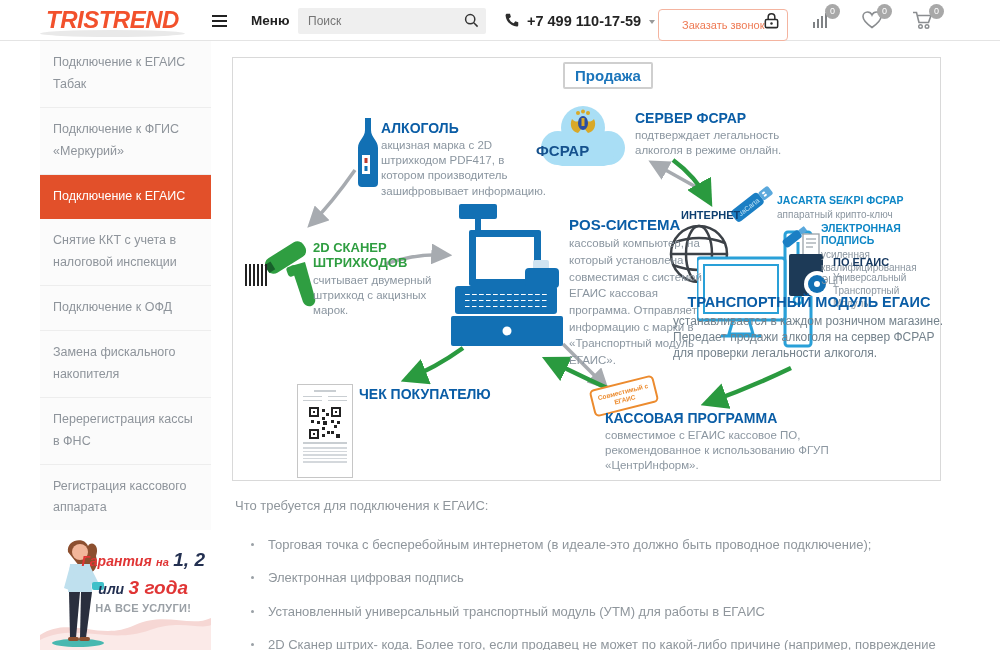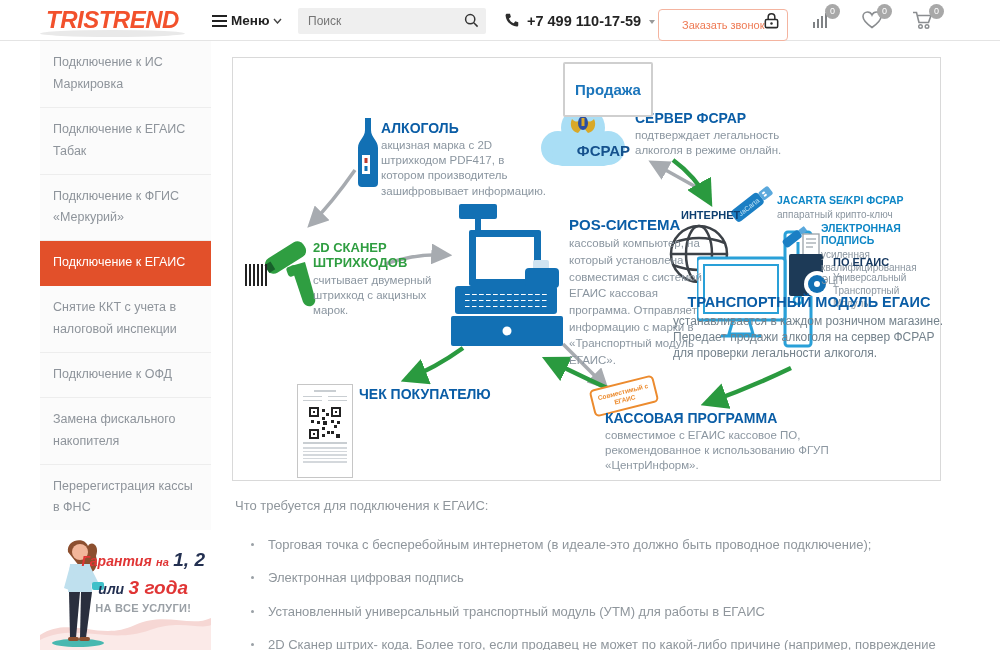--- a/index.html
+++ b/index.html
@@ -4,21 +4,21 @@
 <style>
 *{margin:0;padding:0;box-sizing:border-box}
 html,body{width:1000px;height:650px}
 body{font-family:"Liberation Sans","DejaVu Sans",sans-serif;background:#fff;overflow:hidden;position:relative}
 .page{position:absolute;left:0;top:0;width:1000px;height:650px;background:#fff;overflow:hidden}
 
 
 .header{position:absolute;left:0;top:0;width:1000px;height:41px;background:#fff;border-bottom:1px solid #e4e4e4;z-index:20}
 .logo{position:absolute;left:46px;top:6px;font-size:24px;font-weight:bold;font-style:italic;color:#f2512c;letter-spacing:-.5px;line-height:28px}
 .logo::after{content:"";position:absolute;left:-6px;right:-6px;bottom:-3px;height:7px;background:#e9e9e9;border-radius:50%;z-index:-1}
-.menu-btn{position:absolute;left:212px;top:0;height:41px;display:flex;align-items:center;gap:4px;cursor:pointer}
+.menu-btn{position:absolute;left:212px;top:0;height:41px;display:flex;align-items:center;gap:24px;cursor:pointer}
 .hamburger{width:15px;display:flex;flex-direction:column;gap:3px}
 .hamburger i{display:block;height:2px;background:#222}
 .menu-label{font-size:13.5px;font-weight:bold;color:#222}
 .chev{width:9px;height:6px}
 .search{position:absolute;left:298px;top:8px;width:188px;height:26px;background:#efefef;border-radius:2px}
 .search input{position:absolute;left:10px;top:0;width:150px;height:26px;border:none;background:transparent;outline:none;font-size:12px;color:#666;font-family:inherit}
 .search .mag{position:absolute;right:7px;top:5px}
 .phone-group{position:absolute;left:504px;top:0;height:41px;display:flex;align-items:center;gap:8px}
 .phone-number{font-size:14.5px;font-weight:bold;color:#242424}
 .caret{width:0;height:0;border-left:3.5px solid transparent;border-right:3.5px solid transparent;border-top:4px solid #999;margin-top:2px}
@@ -35,21 +35,21 @@
 .ptext{position:absolute;right:6px;top:16px;text-align:center;line-height:1.45;z-index:2}
 .pt-red{color:#e03535;font-weight:bold;font-style:italic;font-size:14px}
 .pt-sm{color:#e03535;font-weight:bold;font-style:italic;font-size:11px}
 .pt-navy{color:#233051;font-weight:bold;font-style:italic;font-size:19px}
 .pt-num{color:#e03535;font-weight:bold;font-style:italic;font-size:19px}
 .pt-gray{color:#9aa0a6;font-size:11px;font-weight:bold;letter-spacing:.3px}
 
 
 .diagram{position:absolute;left:232px;top:57px;width:709px;height:424px;border:1px solid #d9d9d9;background:#fff}
 .diag{position:relative;width:100%;height:100%}
-.sale-badge{position:absolute;left:330px;top:4px;border:2px solid #cfcfcf;border-radius:2px;background:#fff;color:#1b75bb;font-weight:bold;font-size:15px;padding:17px 10px;z-index:3}
+.sale-badge{position:absolute;left:330px;top:4px;border:2px solid #cfcfcf;border-radius:2px;background:#fff;color:#1b75bb;font-weight:bold;font-size:15px;padding:3px 10px;z-index:3}
 .node{position:absolute;z-index:2}
 .nt{font-weight:bold;color:#0a5da6;font-size:13.5px;line-height:1.15;margin-bottom:2px}
 .nt-lg{font-size:15px}
 .nt-green{color:#2f9e41;font-size:13px;width:118px}
 .nt-cyan{color:#0d86c6;font-size:10.5px}
 .nt-dark{color:#14375f;font-size:11px}
 .nd{color:#8b96a0;font-size:11.5px;line-height:1.32}
 .nd-sm{font-size:10px;line-height:1.3}
 .utm-desc{color:#74828c;font-size:12px;line-height:1.35}
 .internet-label{position:absolute;left:448px;top:151px;color:#0d3f70;font-weight:bold;font-size:11px;z-index:2}
@@ -139,21 +139,20 @@
         <path d="M1,1.5 H4.5 L7,11.5 H16.5 L19,4.5 H6" fill="none" stroke="#8a8d90" stroke-width="1.6"></path>
         <circle cx="8.5" cy="15.5" r="1.8" fill="none" stroke="#8a8d90" stroke-width="1.4"></circle>
         <circle cx="15" cy="15.5" r="1.8" fill="none" stroke="#8a8d90" stroke-width="1.4"></circle>
       </svg>
       <span class="badge">0</span>
     </div>
   </div>
 
   <div class="sidebar">
     <nav class="snav">
-      <a href="#">Подключение к ИС Маркировка</a>
       <a href="#">Подключение к ЕГАИС Табак</a>
       <a href="#">Подключение к ФГИС «Меркурий»</a>
       <a href="#" class="active">Подключение к ЕГАИС</a>
       <a href="#">Снятие ККТ с учета в налоговой инспекции</a>
       <a href="#">Подключение к ОФД</a>
       <a href="#">Замена фискального накопителя</a>
       <a href="#">Перерегистрация кассы в ФНС</a>
       <a href="#">Регистрация кассового аппарата</a>
       <a href="#">Сервисное обслуживание</a>
 
@@ -236,21 +235,21 @@
           <rect x="16" y="42" width="62" height="24" rx="10" fill="#a9def5"></rect>
         </svg>
         <svg style="position:absolute;left:32px;top:9px" width="30" height="30" viewBox="0 0 30 30">
           <path d="M4,10 C1,16 4,23 10,24 L15,18 L20,24 C26,23 29,16 26,10 C22,14 19,13 15,9 C11,13 8,14 4,10 Z" fill="#d9a928"></path>
           <ellipse cx="15" cy="14" rx="5" ry="7" fill="#2b4ea0"></ellipse>
           <rect x="13.5" y="9" width="3" height="8" fill="#d9a928"></rect>
           <circle cx="10" cy="4" r="2" fill="#d9a928"></circle>
           <circle cx="20" cy="4" r="2" fill="#d9a928"></circle>
           <circle cx="15" cy="2.5" r="2" fill="#d9a928"></circle>
         </svg>
-        <div style="position:absolute;left:0;right:0;top:42px;text-align:right;color:#15518d;font-weight:bold;font-size:15px">ФСРАР</div>
+        <div style="position:absolute;left:0;right:0;top:42px;text-align:left;color:#15518d;font-weight:bold;font-size:15px">ФСРАР</div>
       </div>
 
       <div class="node" style="left:402px;top:52px;width:180px">
         <div class="nt" style="font-size:14px">СЕРВЕР ФСРАР</div>
         <div class="nd" style="width:168px">подтверждает легальность алкоголя в режиме онлайн.</div>
       </div>
 
       <div class="barcode"></div>
       <svg class="icon-abs" style="left:28px;top:178px" width="64" height="78" viewBox="0 0 64 78">
         <g transform="rotate(-32 26 20)">

